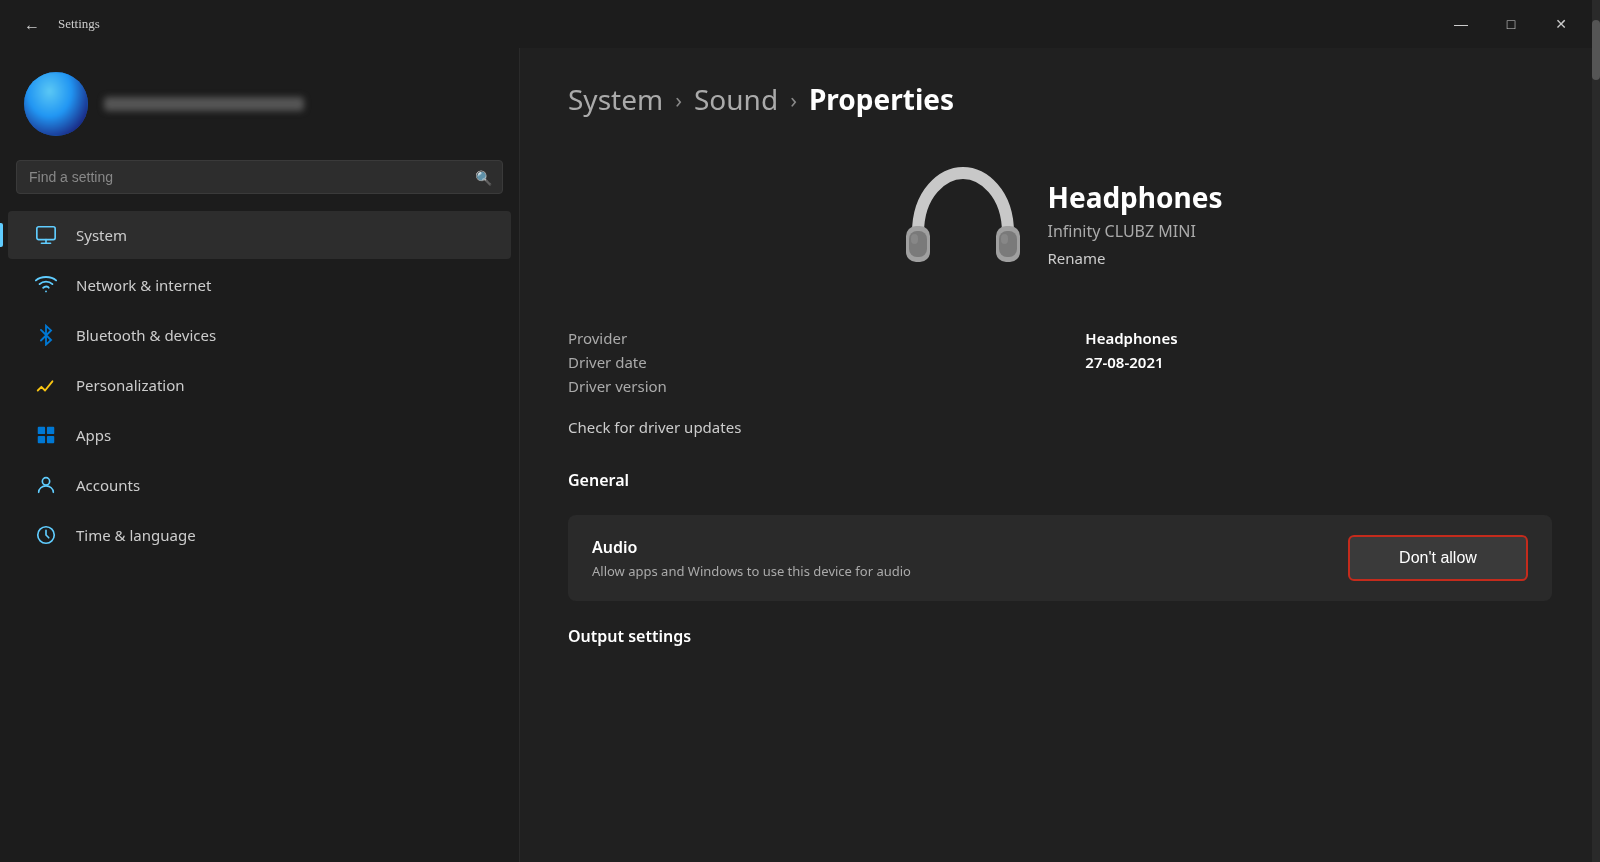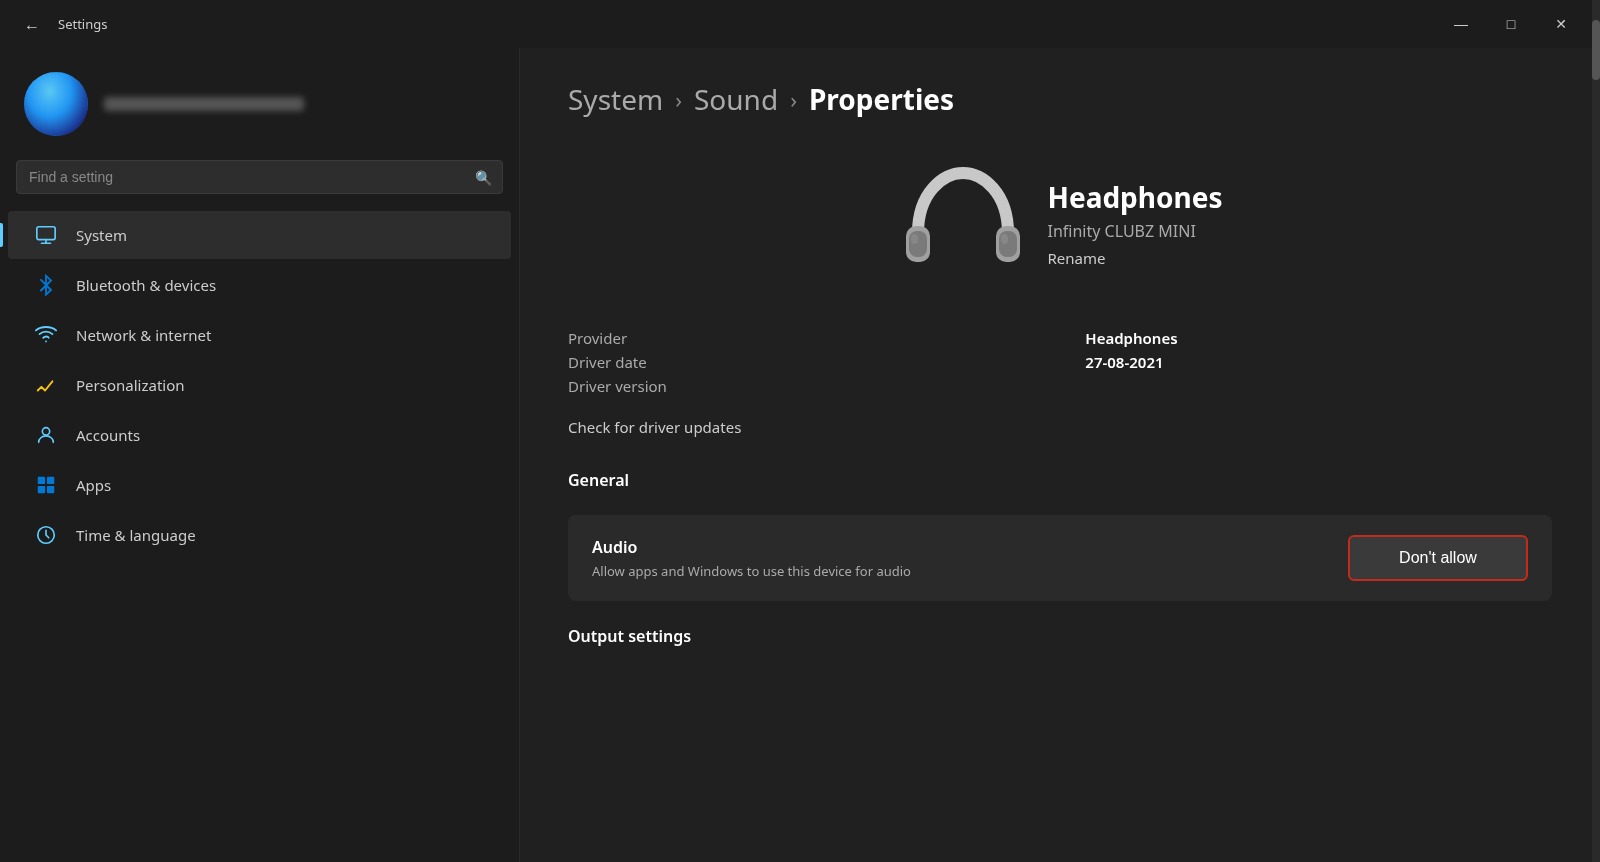--- a/index.html
+++ b/index.html
@@ -20,20 +20,21 @@
       align-items: center;
       padding: 8px 16px;
       height: 48px;
       background: #1c1c1c;
       flex-shrink: 0;
     }
     .titlebar-title {
       font-size: 13px;
       color: #cccccc;
       margin-left: 10px;
+      font-family: Liberation Serif, serif;
     }
     .titlebar-controls {
       margin-left: auto;
       display: flex;
       gap: 4px;
     }
     .titlebar-btn {
       width: 46px;
       height: 32px;
       background: transparent;
@@ -341,65 +342,65 @@
         <svg width="22" height="22" viewBox="0 0 24 24" fill="#60cdff">
             <rect x="2" y="3" width="20" height="14" rx="2" fill="none" stroke="#60cdff" stroke-width="1.8"></rect>
             <path d="M7 21h10M12 17v4" stroke="#60cdff" stroke-width="1.8" stroke-linecap="round"></path>
           </svg>
       </div>
       <span class="nav-label">System</span>
     </div>
 
     <div class="nav-item">
       <div class="nav-icon">
+        <svg width="22" height="22" viewBox="0 0 24 24" fill="none">
+            <path d="M1 7c5.5-5 16.5-5 22 0M5 11c3.8-3.5 10.2-3.5 14 0M9 15c1.8-1.8 5.2-1.8 6 0M12 19h.01" stroke="#60cdff" stroke-width="2" stroke-linecap="round"></path>
+          </svg>
+      </div>
+      <span class="nav-label">Network &amp; internet</span>
+    </div>
+
+    <div class="nav-item">
+      <div class="nav-icon">
         <svg width="22" height="22" viewBox="0 0 24 24">
             <path d="M6.5 6.5l11 11-5.5 5V2l5.5 5-11 11" fill="none" stroke="#0078d4" stroke-width="2" stroke-linecap="round"></path>
           </svg>
       </div>
       <span class="nav-label">Bluetooth &amp; devices</span>
     </div>
 
     <div class="nav-item">
       <div class="nav-icon">
         <svg width="22" height="22" viewBox="0 0 24 24" fill="none">
-            <path d="M1 7c5.5-5 16.5-5 22 0M5 11c3.8-3.5 10.2-3.5 14 0M9 15c1.8-1.8 5.2-1.8 6 0M12 19h.01" stroke="#60cdff" stroke-width="2" stroke-linecap="round"></path>
-          </svg>
-      </div>
-      <span class="nav-label">Network &amp; internet</span>
-    </div>
-
-    <div class="nav-item">
-      <div class="nav-icon">
-        <svg width="22" height="22" viewBox="0 0 24 24" fill="none">
             <path d="M3 18l4-4 4 4 8-10" stroke="#f9c513" stroke-width="2" stroke-linecap="round" stroke-linejoin="round"></path>
           </svg>
       </div>
       <span class="nav-label">Personalization</span>
-    </div>
-
-    <div class="nav-item">
-      <div class="nav-icon">
-        <svg width="22" height="22" viewBox="0 0 24 24" fill="none">
-            <circle cx="12" cy="8" r="4" stroke="#60cdff" stroke-width="1.8"></circle>
-            <path d="M4 20c0-4 3.6-7 8-7s8 3 8 7" stroke="#60cdff" stroke-width="1.8" stroke-linecap="round"></path>
-          </svg>
-      </div>
-      <span class="nav-label">Accounts</span>
     </div>
 
     <div class="nav-item">
       <div class="nav-icon">
         <svg width="22" height="22" viewBox="0 0 24 24">
             <rect x="3" y="3" width="8" height="8" rx="1" fill="#0078d4"></rect>
             <rect x="13" y="3" width="8" height="8" rx="1" fill="#0078d4"></rect>
             <rect x="3" y="13" width="8" height="8" rx="1" fill="#0078d4"></rect>
             <rect x="13" y="13" width="8" height="8" rx="1" fill="#0078d4"></rect>
           </svg>
       </div>
       <span class="nav-label">Apps</span>
+    </div>
+
+    <div class="nav-item">
+      <div class="nav-icon">
+        <svg width="22" height="22" viewBox="0 0 24 24" fill="none">
+            <circle cx="12" cy="8" r="4" stroke="#60cdff" stroke-width="1.8"></circle>
+            <path d="M4 20c0-4 3.6-7 8-7s8 3 8 7" stroke="#60cdff" stroke-width="1.8" stroke-linecap="round"></path>
+          </svg>
+      </div>
+      <span class="nav-label">Accounts</span>
     </div>
 
     <div class="nav-item">
       <div class="nav-icon">
         <svg width="22" height="22" viewBox="0 0 24 24" fill="none">
             <circle cx="12" cy="12" r="9" stroke="#60cdff" stroke-width="1.8"></circle>
             <path d="M12 7v5l3 3" stroke="#60cdff" stroke-width="1.8" stroke-linecap="round"></path>
           </svg>
       </div>
       <span class="nav-label">Time &amp; language</span>

